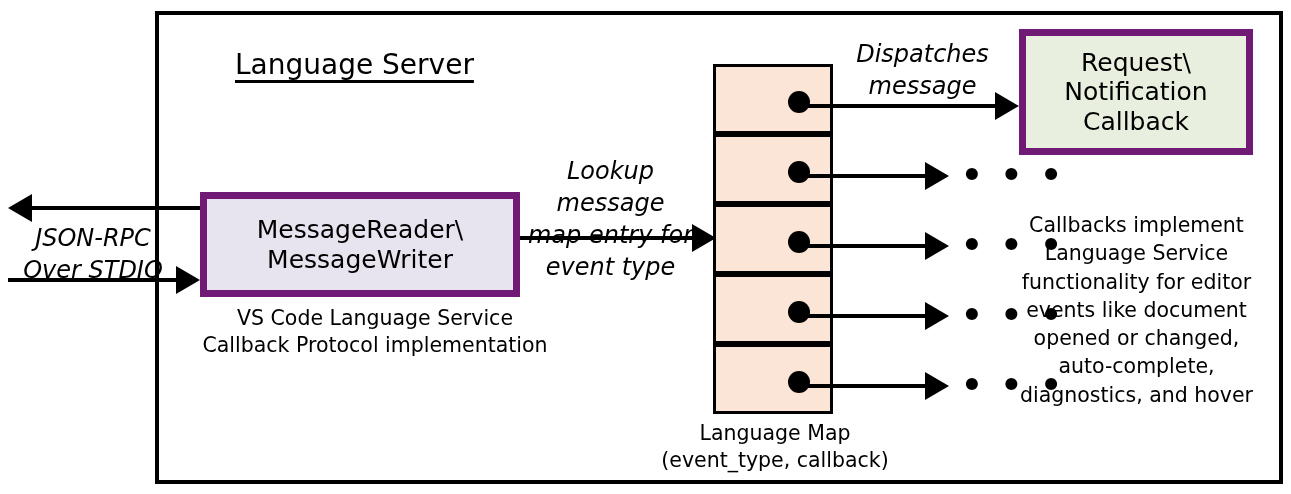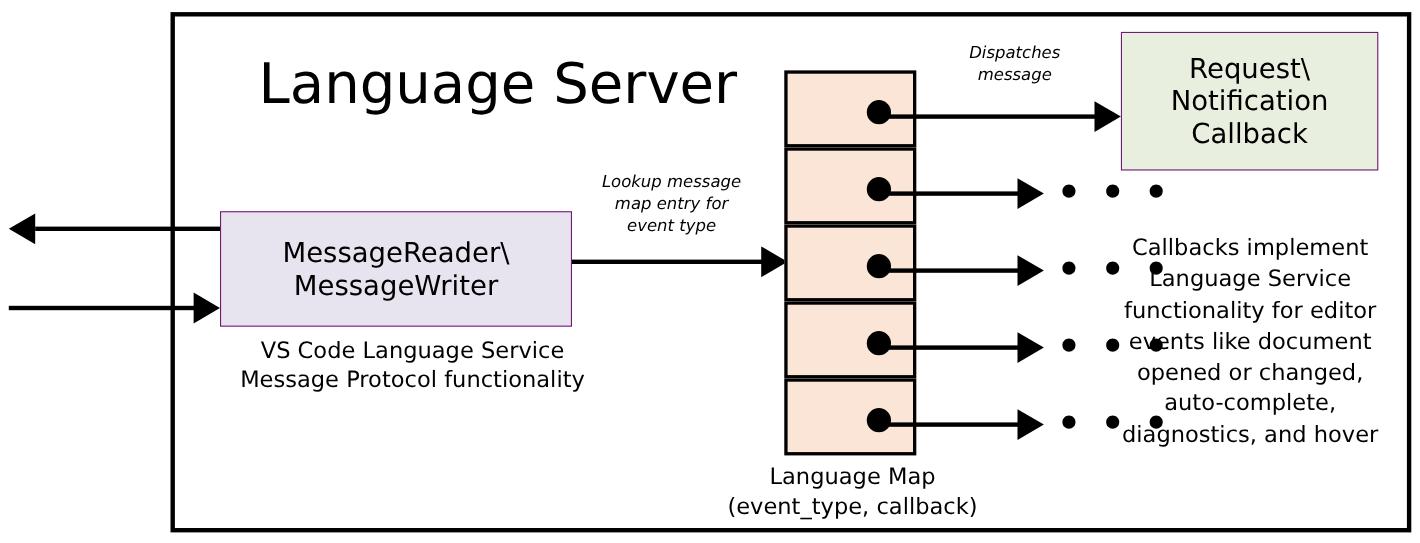--- a/index.html
+++ b/index.html
@@ -17,31 +17,32 @@
     left:155px;top:11px;
     width:1128px;height:473px;
     border:4px solid #000000;
     box-sizing:border-box;
     background:transparent;
   }
   
   .title{
     position:absolute;
     left:235px;top:50px;
-    font-size:51px;
+    font-size:28px;
     line-height:1.1;
     letter-spacing:0px;
+    text-decoration:underline;
     text-underline-offset:6px;
     text-decoration-thickness:3px;
     white-space:nowrap;
   }
   
   .box{
     position:absolute;
-    border:1px solid #701a75;
+    border:7px solid #701a75;
     box-sizing:border-box;
     display:flex;
     align-items:center;
     justify-content:center;
     text-align:center;
     line-height:1.18;
   }
   .reader-box{
     left:200px;top:192px;width:320px;height:105px;
     background:#E8E4EF;
@@ -79,21 +80,21 @@
     line-height:1.32;
     white-space:pre-line;
   }
   .cap-reader{left:200px;top:305px;width:350px;}
   .cap-dispatch{left:650px;top:420px;width:250px;}
   .cap-callbacks{left:1015px;top:185px;width:243px;line-height:1.38;margin-top:26px;}
   
   .edge-label{
     position:absolute;
     font-style:italic;
-    font-size:15px;
+    font-size:24px;
     line-height:1.34;
     text-align:center;
     white-space:pre-line;
   }
   .lbl-jsonrpc{left:18px;top:222px;width:150px;}
   .lbl-lookup{left:518px;top:155px;width:185px;}
   .lbl-dispatches{left:830px;top:38px;width:185px;}
   
   .hline{
     position:absolute;
@@ -130,27 +131,29 @@
   <div class="outer-frame"></div>
 
   <div class="title">Language Server</div>
 
   <div class="hline" style="left:32px;top:206px;width:170px;"></div>
   <div class="arrow-l" style="left:8px;top:194px;"></div>
 
   <div class="hline" style="left:8px;top:278px;width:176px;"></div>
   <div class="arrow-r" style="left:176px;top:266px;"></div>
 
+  <div class="edge-label lbl-jsonrpc">JSON-RPC
+Over STDIO</div>
 
   <div class="box reader-box">
     <span style="white-space:pre-line;">MessageReader\
 MessageWriter</span>
   </div>
   <div class="caption cap-reader">VS Code Language Service
-Message Protocol functionality</div>
+Callback Protocol implementation</div>
 
   <div class="hline" style="left:520px;top:236px;width:178px;"></div>
   <div class="arrow-r" style="left:692px;top:224px;"></div>
   <div class="edge-label lbl-lookup">Lookup message
 map entry for
 event type</div>
 
   <div class="dispatch-map">
     <div class="dm-row" style="top:0px;">
         <span class="dm-dot"></span>

